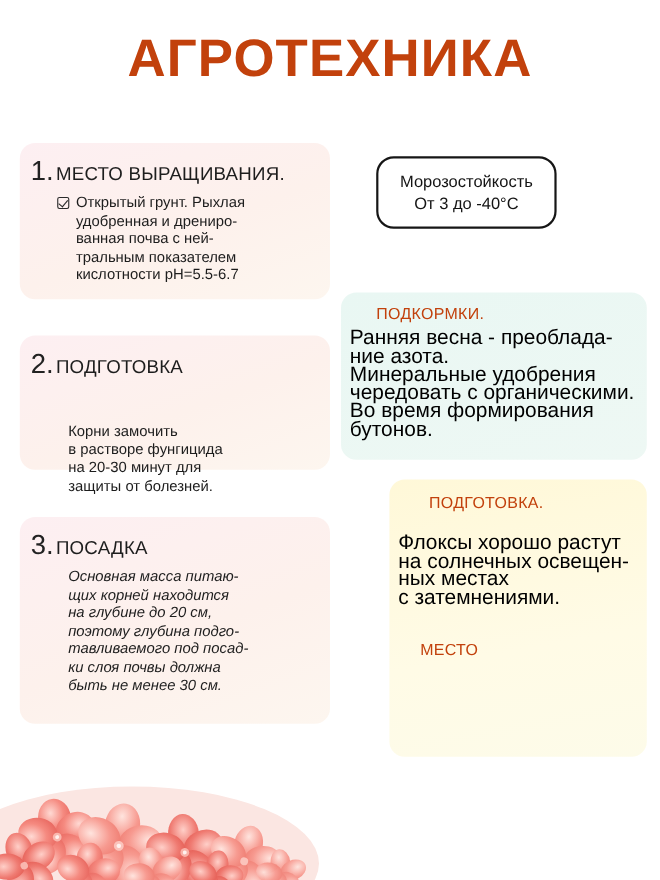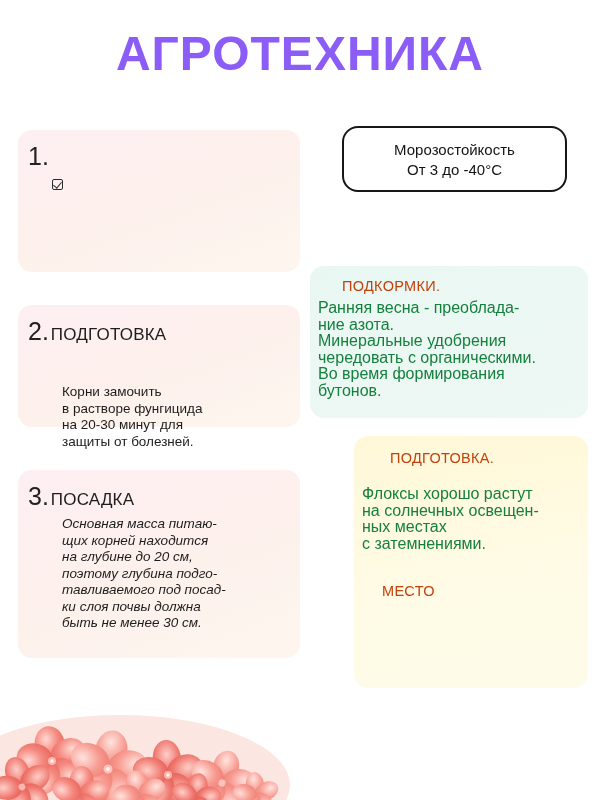--- a/index.html
+++ b/index.html
@@ -18,21 +18,21 @@
   }
 
   
   .title {
     position: absolute;
     top: 26px; left: 0; width: 600px;
     text-align: center;
     font-size: 48px;
     font-weight: bold;
     letter-spacing: 1px;
-    color: #8b5cf6;
+    color: #c2410c;
     font-family: "Liberation Sans", sans-serif;
   }
 
   
   .card {
     position: absolute;
     border-radius: 14px;
   }
 
   
@@ -114,23 +114,23 @@
     width: 100%;
   }
   .sec-head {
     position: absolute;
     font-size: 14.5px;
     color: #c2410c;
     letter-spacing: .3px;
   }
   .sec-body {
     position: absolute;
-    font-size: 16px;
+    font-size: 19px;
     line-height: 16.5px;
-    color: #15803d;
+    color: #000000;
     white-space: pre-line;
   }
 
   
   .photo {
     position: absolute;
     left: 0; bottom: 0;
     width: 330px; height: 135px;
     overflow: hidden;
   }
@@ -139,23 +139,29 @@
 </head>
 <body>
 
 <div id="page">
 
   <div class="title">АГРОТЕХНИКА</div>
 
   <div class="card card-pink" style="left:18px; top:130px; width:282px; height:142px;"></div>
   <div class="num-head" style="left:28px; top:144px;">
     <span class="num">1.</span>
+    <span class="num-title">МЕСТО ВЫРАЩИВАНИЯ.</span>
   </div>
   <div class="checkline" style="left:52px; top:176px; width:240px;">
     <span class="chk"></span>
+    <span style="font-size:13.5px; line-height:16.5px; color:#1d1d1d; white-space:pre-line;">Открытый грунт. Рыхлая
+удобренная и дрениро-
+ванная почва с ней-
+тральным показателем
+кислотности pH=5.5-6.7</span>
   </div>
 
   <div class="card card-pink" style="left:18px; top:305px; width:282px; height:122px;"></div>
   <div class="num-head" style="left:28px; top:319px;">
     <span class="num">2.</span>
     <span class="num-title">ПОДГОТОВКА</span>
   </div>
   <div class="body-text" style="left:62px; top:352px; width:230px;margin-top:32px;">Корни замочить
 в растворе фунгицида
 на 20-30 минут для
@@ -167,21 +173,21 @@
     <span class="num-title">ПОСАДКА</span>
   </div>
   <div class="body-text" style="left:62px; top:516px; width:232px;font-style:italic;">Основная масса питаю-
 щих корней находится
 на глубине до 20 см,
 поэтому глубина подго-
 тавливаемого под посад-
 ки слоя почвы должна
 быть не менее 30 см.</div>
 
-  <div class="card card-outline" style="left:342px; top:126px; width:225px; height:66px;">
+  <div class="card card-outline" style="left:342px; top:142px; width:164px; height:66px;">
     <div class="frost-text" style="left:0; top:12px;">Морозостойкость
 От 3 до -40°С</div>
   </div>
 
   <div class="card card-mint" style="left:310px; top:266px; width:278px; height:152px;"></div>
   <div class="sec-head" style="left:342px; top:278px;">ПОДКОРМКИ.</div>
   <div class="sec-body" style="left:318px; top:300px; width:268px;">Ранняя весна - преоблада-
 ние азота.
 Минеральные удобрения
 чередовать с органическими.

